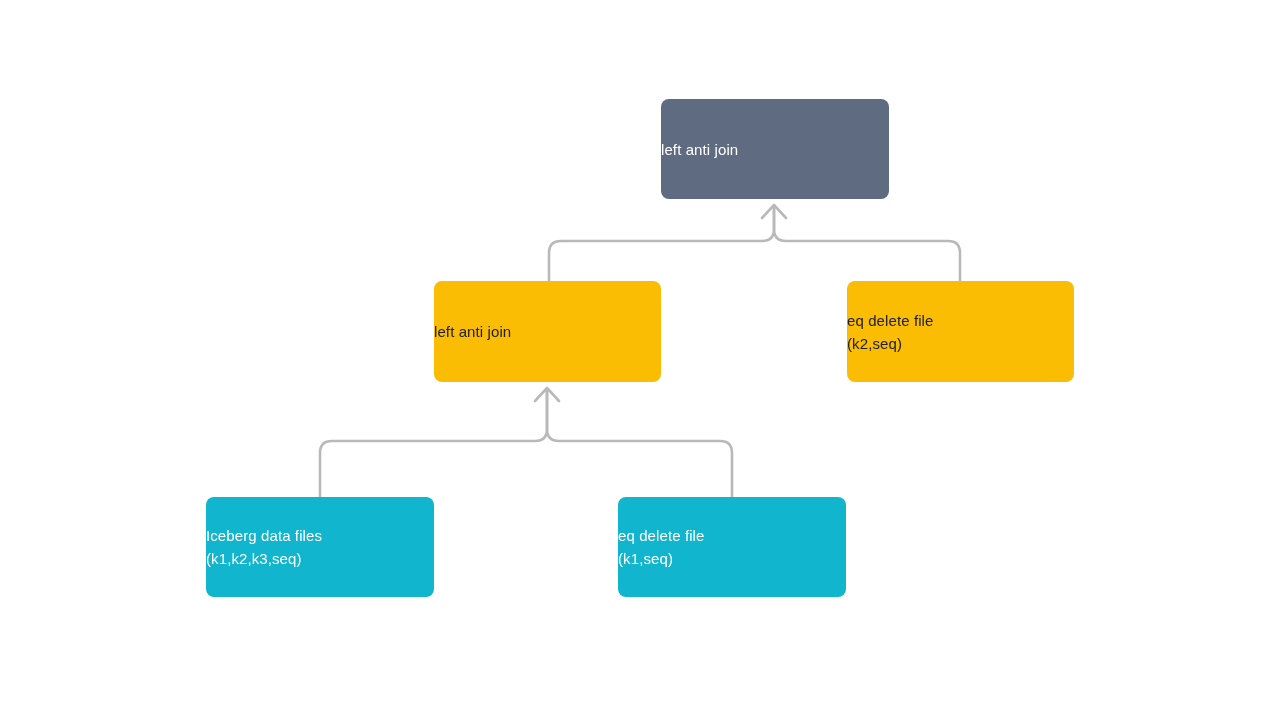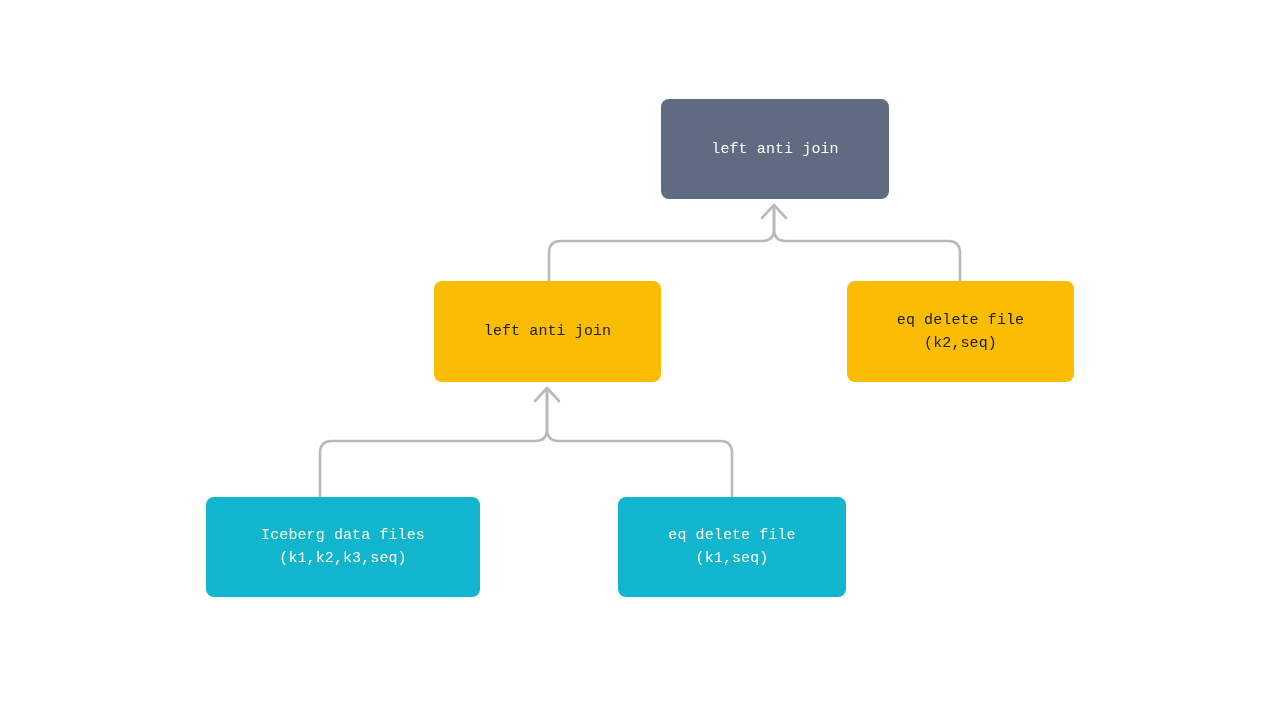--- a/index.html
+++ b/index.html
@@ -26,29 +26,28 @@
     top: 0;
     width: 1280px;
     height: 720px;
     pointer-events: none;
   }
   .node {
     position: absolute;
     box-sizing: border-box;
     display: flex;
     flex-direction: column;
-    align-items: center;
+    align-items: flex-start;
     justify-content: center;
     border-radius: 8px;
     text-align: center;
     font-size: 15px;
     line-height: 23px;
     letter-spacing: 0.1px;
     white-space: nowrap;
-    font-family: Liberation Mono, monospace;
   }
   .node .line1,
   .node .line2 {
     display: block;
   }
   .node-root {
     background: #5f6b80;
     color: #ffffff;
     left: 661px;
     top: 99px;
@@ -69,21 +68,21 @@
     left: 847px;
     top: 281px;
     width: 227px;
     height: 101px;
   }
   .node-datafiles {
     background: #12b5ce;
     color: #ffffff;
     left: 206px;
     top: 497px;
-    width: 274px;
+    width: 228px;
     height: 100px;
   }
   .node-eqdel1 {
     background: #12b5ce;
     color: #ffffff;
     left: 618px;
     top: 497px;
     width: 228px;
     height: 100px;
   }

